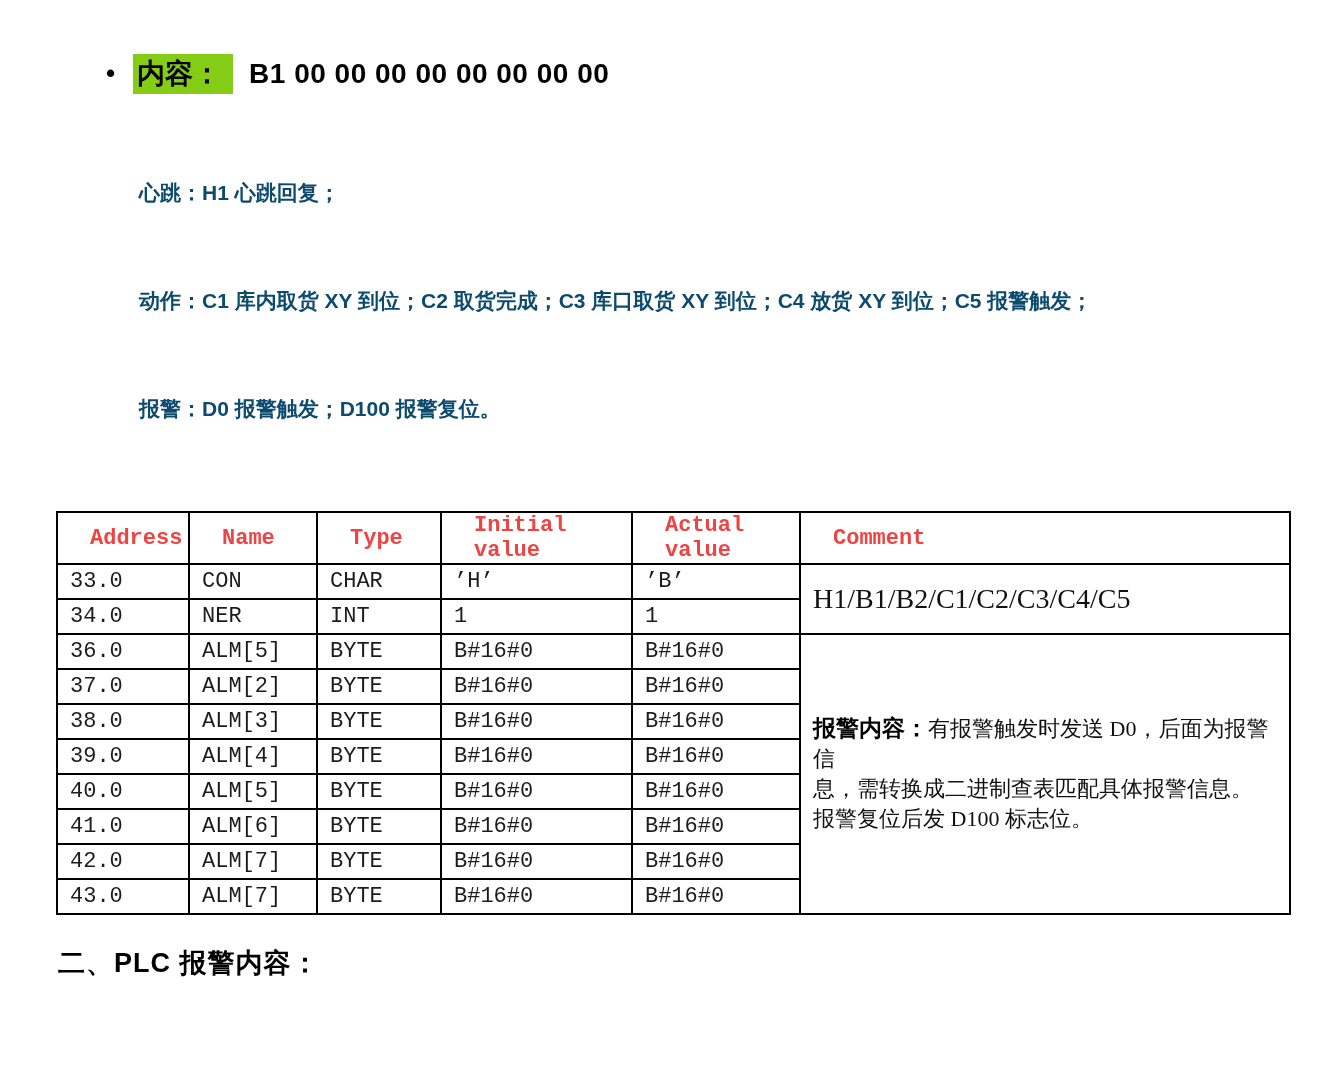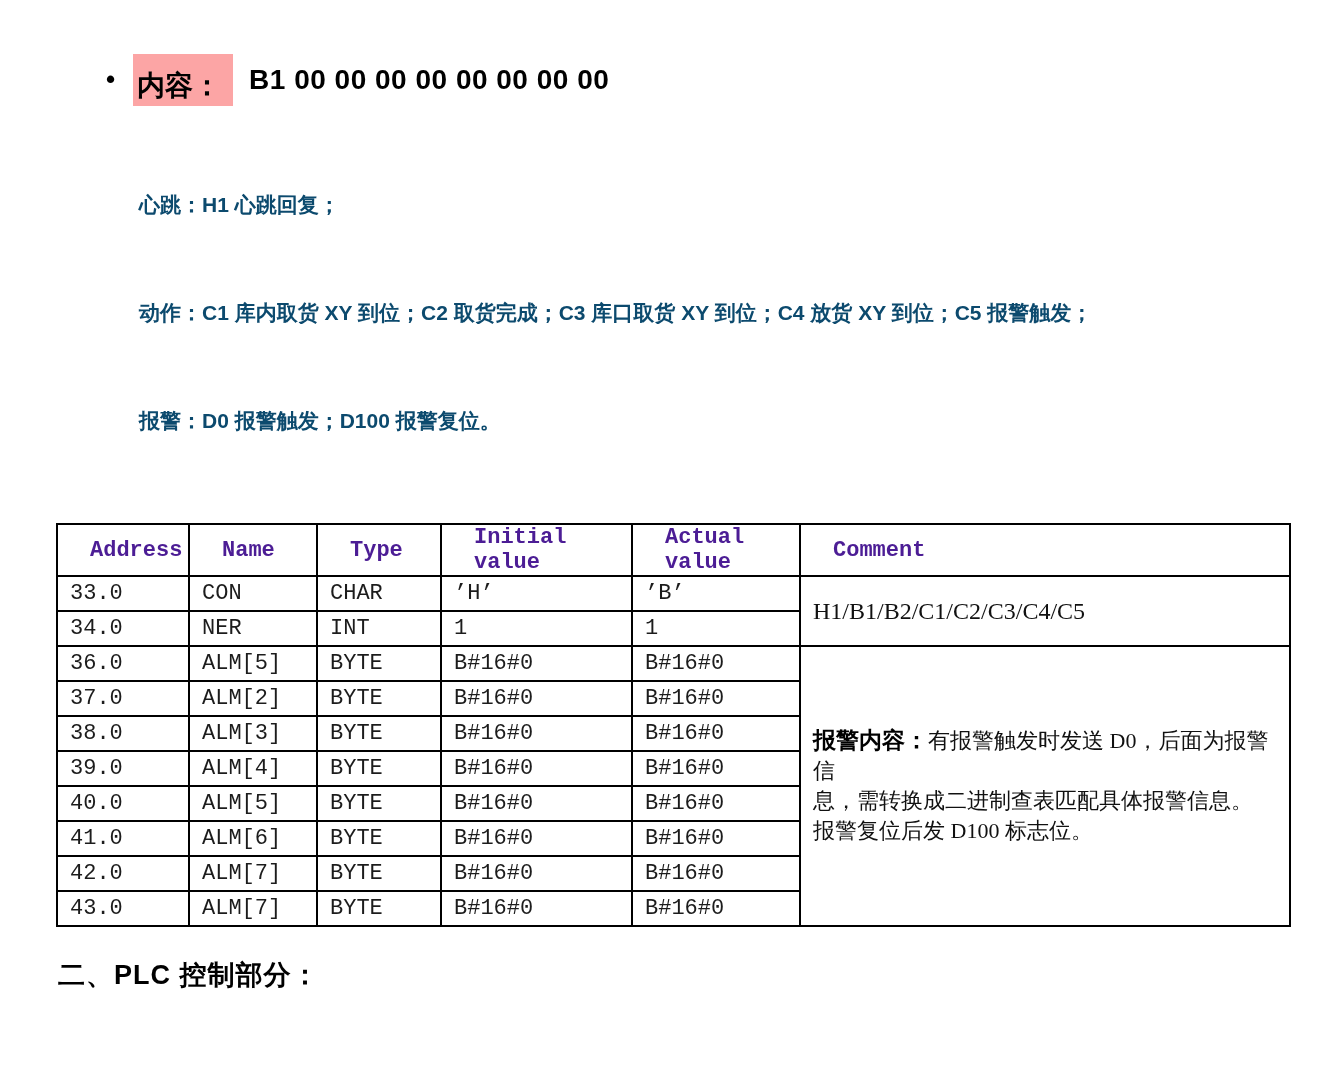--- a/index.html
+++ b/index.html
@@ -17,23 +17,23 @@
   
   .bullet-line {
     margin: 54px 0 0 106px;
     display: flex;
     align-items: center;
     font-weight: bold;
     font-size: 28px;
   }
   .bullet-marker { font-size: 26px; margin-right: 18px; transform: translateY(-1px); }
   .hl {
-    background: #fca5a5;
+    background: #84cc16;
     color: #000;
-    padding: 17px 12px 6px 4px;
+    padding: 5px 12px 6px 4px;
     line-height: 1.05;
   }
   .hl-value { margin-left: 16px; letter-spacing: 0.5px; }
 
   
   .protocol {
     margin: 9px 0 0 139px;
     color: #0c4a6e;
     font-weight: bold;
     font-size: 21px;
@@ -52,24 +52,24 @@
     color: #1c1c1c;
   }
   table.sig th, table.sig td {
     border: 2px solid #000;
     height: 35px;
     padding: 0 4px 0 12px;
     vertical-align: middle;
     text-align: left;
     overflow: hidden;
   }
-  table.sig th { font-weight: bold; height: 36px; color: #4c1d95; padding-left: 32px; }
+  table.sig th { font-weight: bold; height: 36px; color: #ef4444; padding-left: 32px; }
   td.cmt-signals {
     font-family: "Liberation Serif", serif;
-    font-size: 24px;
+    font-size: 28px;
     color: #111;
     margin-left: 12px;
   }
   td.cmt-alarm-cell {
     font-family: "Liberation Serif", serif;
     font-size: 22px;
     line-height: 30px;
     color: #111;
   }
   .cmt-alarm b { font-size: 23px; color: #000; margin-top: 16px; }
@@ -195,15 +195,15 @@
       <tr>
         <td>43.0</td>
         <td>ALM[7]</td>
         <td>BYTE</td>
         <td>B#16#0</td>
         <td>B#16#0</td>
       </tr>
     </tbody>
   </table>
 
-  <div class="heading">二、PLC 控制部分：</div>
+  <div class="heading">二、PLC 报警内容：</div>
 
 </div>
 
 </body></html>

